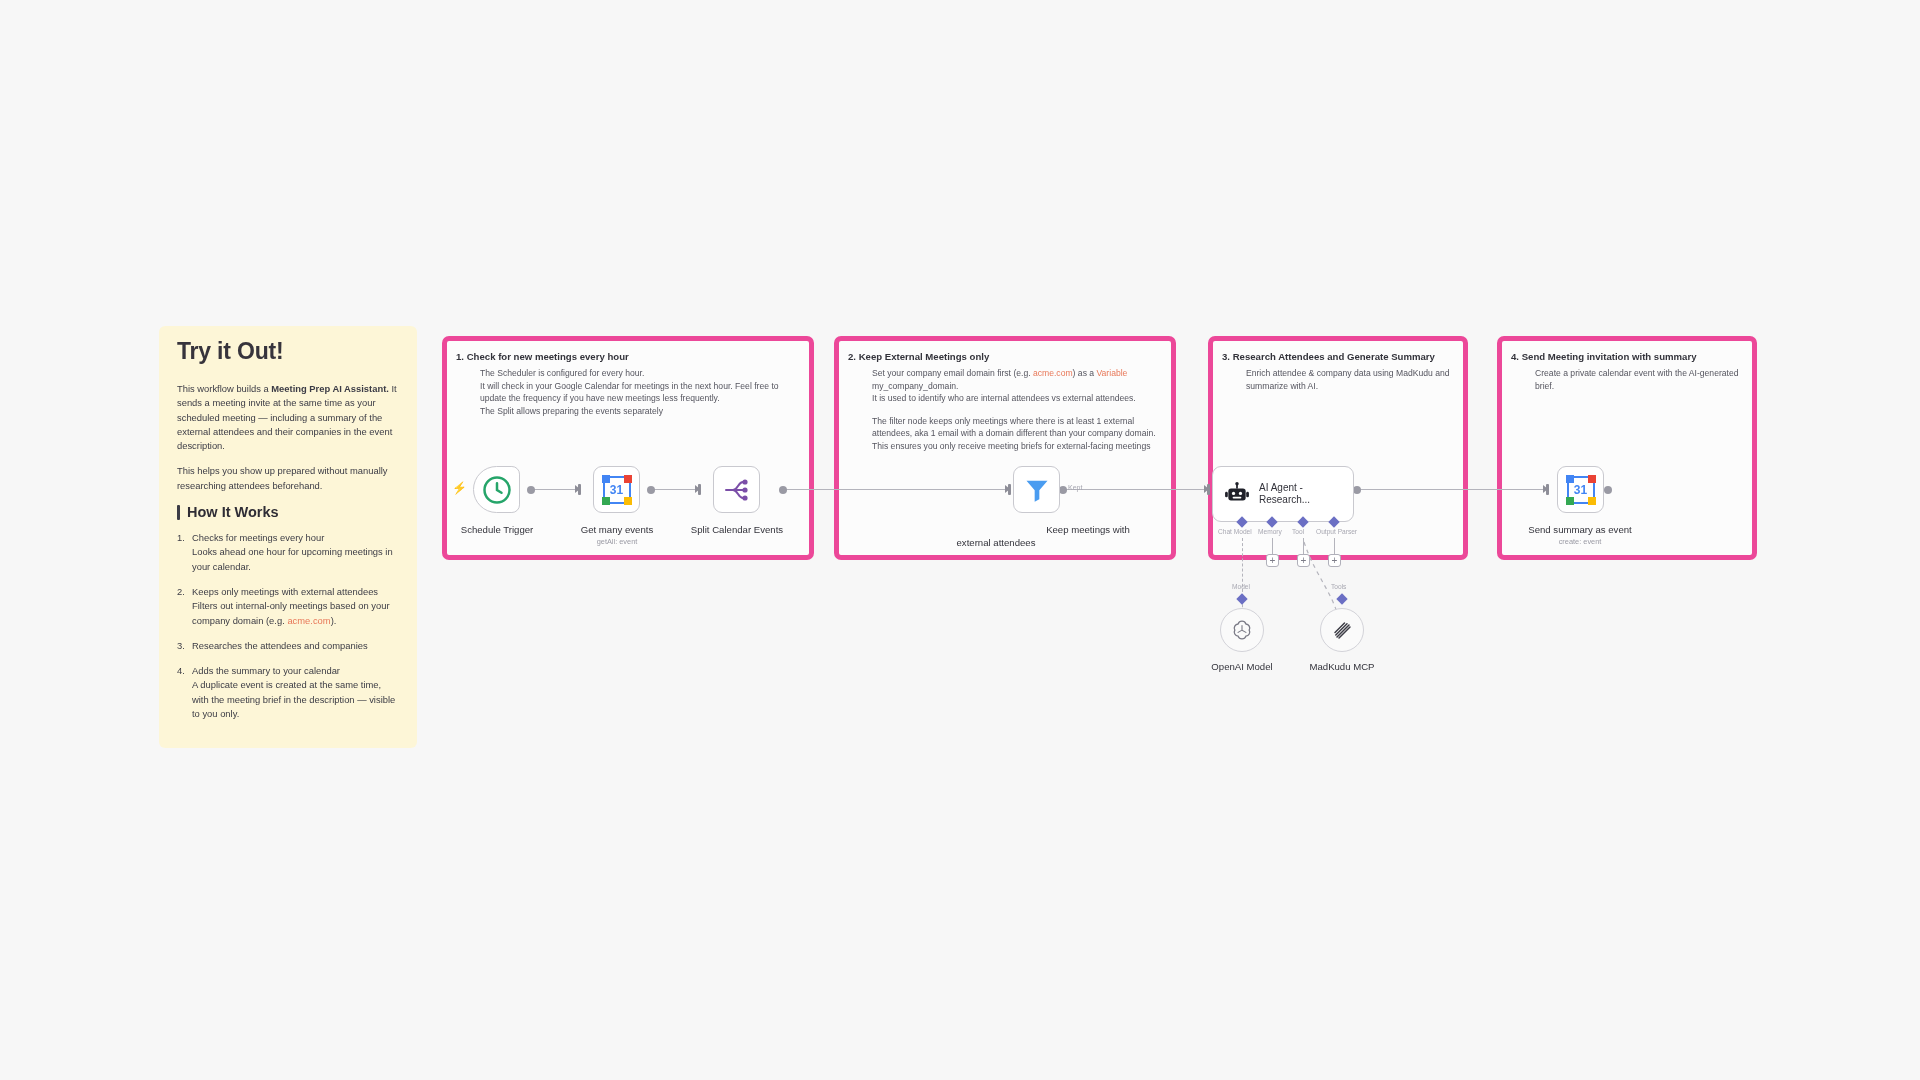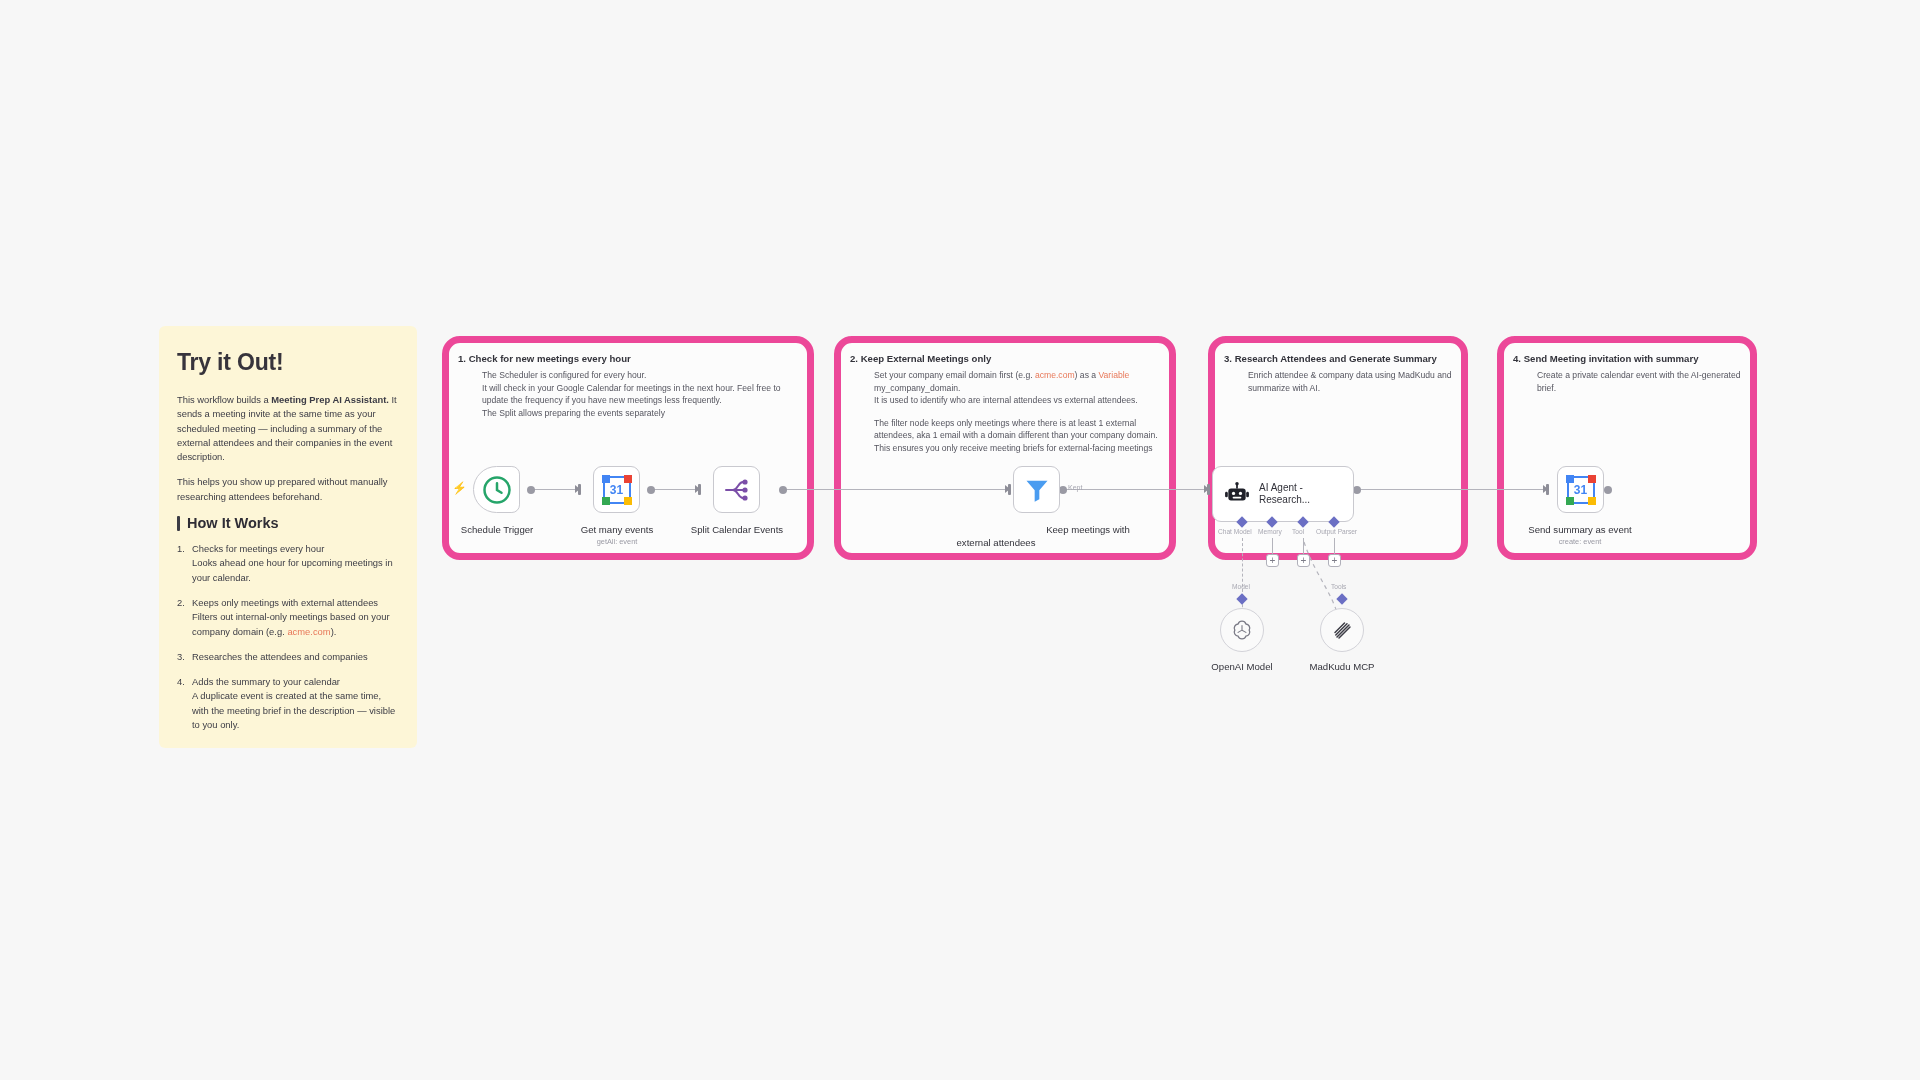--- a/index.html
+++ b/index.html
@@ -10,21 +10,21 @@
     overflow: hidden;
   }
   #canvas { position: relative; width: 1920px; height: 1080px; }
 
   
   .sticky {
     position: absolute; left: 159px; top: 326px;
     width: 258px; height: 422px;
     background: #fdf6d7;
     border-radius: 6px;
-    padding: 23px 18px 0 18px;
+    padding: 12px 18px 0 18px;
     overflow: hidden;
     color: #3c3c45;
   }
   .sticky h1 {
     font-size: 23px; font-weight: 700; letter-spacing: -0.2px;
     color: #37343c; margin-bottom: 17px;
   }
   .sticky p { font-size: 9.4px; line-height: 1.52; margin-bottom: 11px; color: #3b3b45; }
   .sticky strong { font-weight: 700; }
   .sticky .hiw {
@@ -46,22 +46,22 @@
     content: counter(hiw) "."; position: absolute; left: 0; top: 0;
     font-size: 9.4px;
   }
   .sticky ol li .li-sub { display: block; }
   .sticky .code { color: #e8795a; }
 
   
   .panel {
     position: absolute;
     background: #fcfcfc;
-    border: 7px solid #ec4899;
-    border-radius: 18px;
+    border: 5px solid #ec4899;
+    border-radius: 7px;
   }
   .panel .p-title {
     position: absolute; left: 9px; top: 10px;
     font-size: 9.6px; font-weight: 700; color: #33333b;
     white-space: nowrap;
   }
   .panel .p-body {
     position: absolute; left: 9px; top: 26px; right: 8px;
     font-size: 8.6px; line-height: 1.46; color: #55555f; margin-left: 24px;
   }

